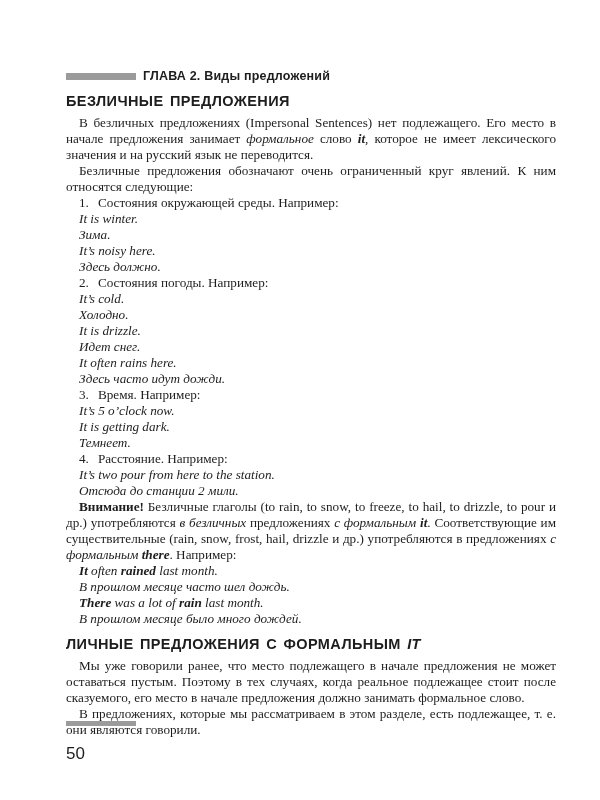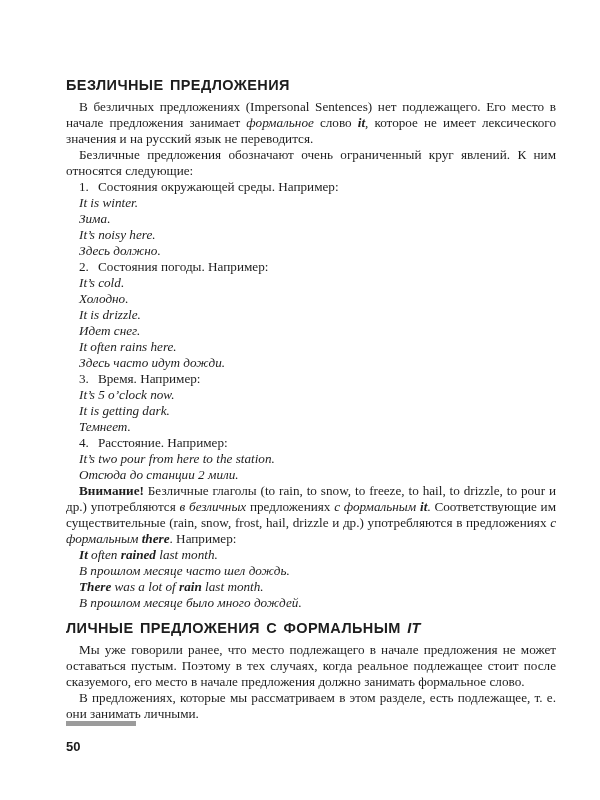--- a/index.html
+++ b/index.html
@@ -70,29 +70,33 @@
     left: 66px;
     top: 721px;
   }
   .footer-bar {
     width: 70px;
     height: 5px;
     background: var(--bar-gray, #9b9b9b);
   }
   .page-number {
     font-family: "Liberation Sans", sans-serif;
-    font-weight: bold;
-    font-size: 13px;
-    margin-top: 13px;
+    font-weight: normal;
+    font-size: 17px;
+    margin-top: 20px;
   }
 </style>
 </head>
 <body>
 
 <div class="page">
+  <div class="doc-header">
+    <div class="header-bar"></div>
+    <div class="chapter-label">ГЛАВА 2. Виды предложений</div>
+  </div>
 
   <div>
       <div class="blk h1"><span>БЕЗЛИЧНЫЕ ПРЕДЛОЖЕНИЯ</span></div>
       <div class="blk p"><span>В безличных предложениях (Impersonal Sentences) нет подлежащего. Его место в начале предложения занимает </span><span class="i">формальное</span><span> слово </span><span class="b i">it</span><span>, которое не имеет лексического значения и на русский язык не переводится.</span></div>
       <div class="blk p"><span>Безличные предложения обозначают очень ограниченный круг явлений. К ним относятся следующие:</span></div>
       <div class="blk num"><span class="num-label">1.</span><span>Состояния окружающей среды. Например:</span></div>
       <div class="blk ex"><span>It is winter.</span></div>
       <div class="blk ex"><span>Зима.</span></div>
       <div class="blk ex"><span>It’s noisy here.</span></div>
       <div class="blk ex"><span>Здесь должно.</span></div>
@@ -110,20 +114,20 @@
       <div class="blk num"><span class="num-label">4.</span><span>Расстояние. Например:</span></div>
       <div class="blk ex"><span>It’s two pour from here to the station.</span></div>
       <div class="blk ex"><span>Отсюда до станции 2 мили.</span></div>
       <div class="blk p"><span class="b">Внимание!</span><span> Безличные глаголы (to rain, to snow, to freeze, to hail, to drizzle, to pour и др.) употребляются </span><span class="i">в безличных</span><span> предложениях </span><span class="i">с формальным</span><span> </span><span class="b i">it</span><span>. Соответствующие им существительные (rain, snow, frost, hail, drizzle и др.) употребляются в предложениях </span><span class="i">с формальным</span><span> </span><span class="b i">there</span><span>. Например:</span></div>
       <div class="blk ex"><span class="b">It</span><span> often </span><span class="b">rained</span><span> last month.</span></div>
       <div class="blk ex"><span>В прошлом месяце часто шел дождь.</span></div>
       <div class="blk ex"><span class="b">There</span><span> was a lot of </span><span class="b">rain</span><span> last month.</span></div>
       <div class="blk ex"><span>В прошлом месяце было много дождей.</span></div>
       <div class="blk h1"><span>ЛИЧНЫЕ ПРЕДЛОЖЕНИЯ С ФОРМАЛЬНЫМ </span><span class="i">IT</span></div>
       <div class="blk p"><span>Мы уже говорили ранее, что место подлежащего в начале предложения не может оставаться пустым. Поэтому в тех случаях, когда реальное подлежащее стоит после сказуемого, его место в начале предложения должно занимать формальное слово.</span></div>
-      <div class="blk p"><span>В предложениях, которые мы рассматриваем в этом разделе, есть подлежащее, т. е. они занимать личными.</span></div>
+      <div class="blk p"><span>В предложениях, которые мы рассматриваем в этом разделе, есть подлежащее, т. е. они являются говорили.</span></div>
     </div>
 
   <div class="doc-footer">
     <div class="footer-bar"></div>
     <div class="page-number">50</div>
   </div>
 </div>
 
 </body></html>

